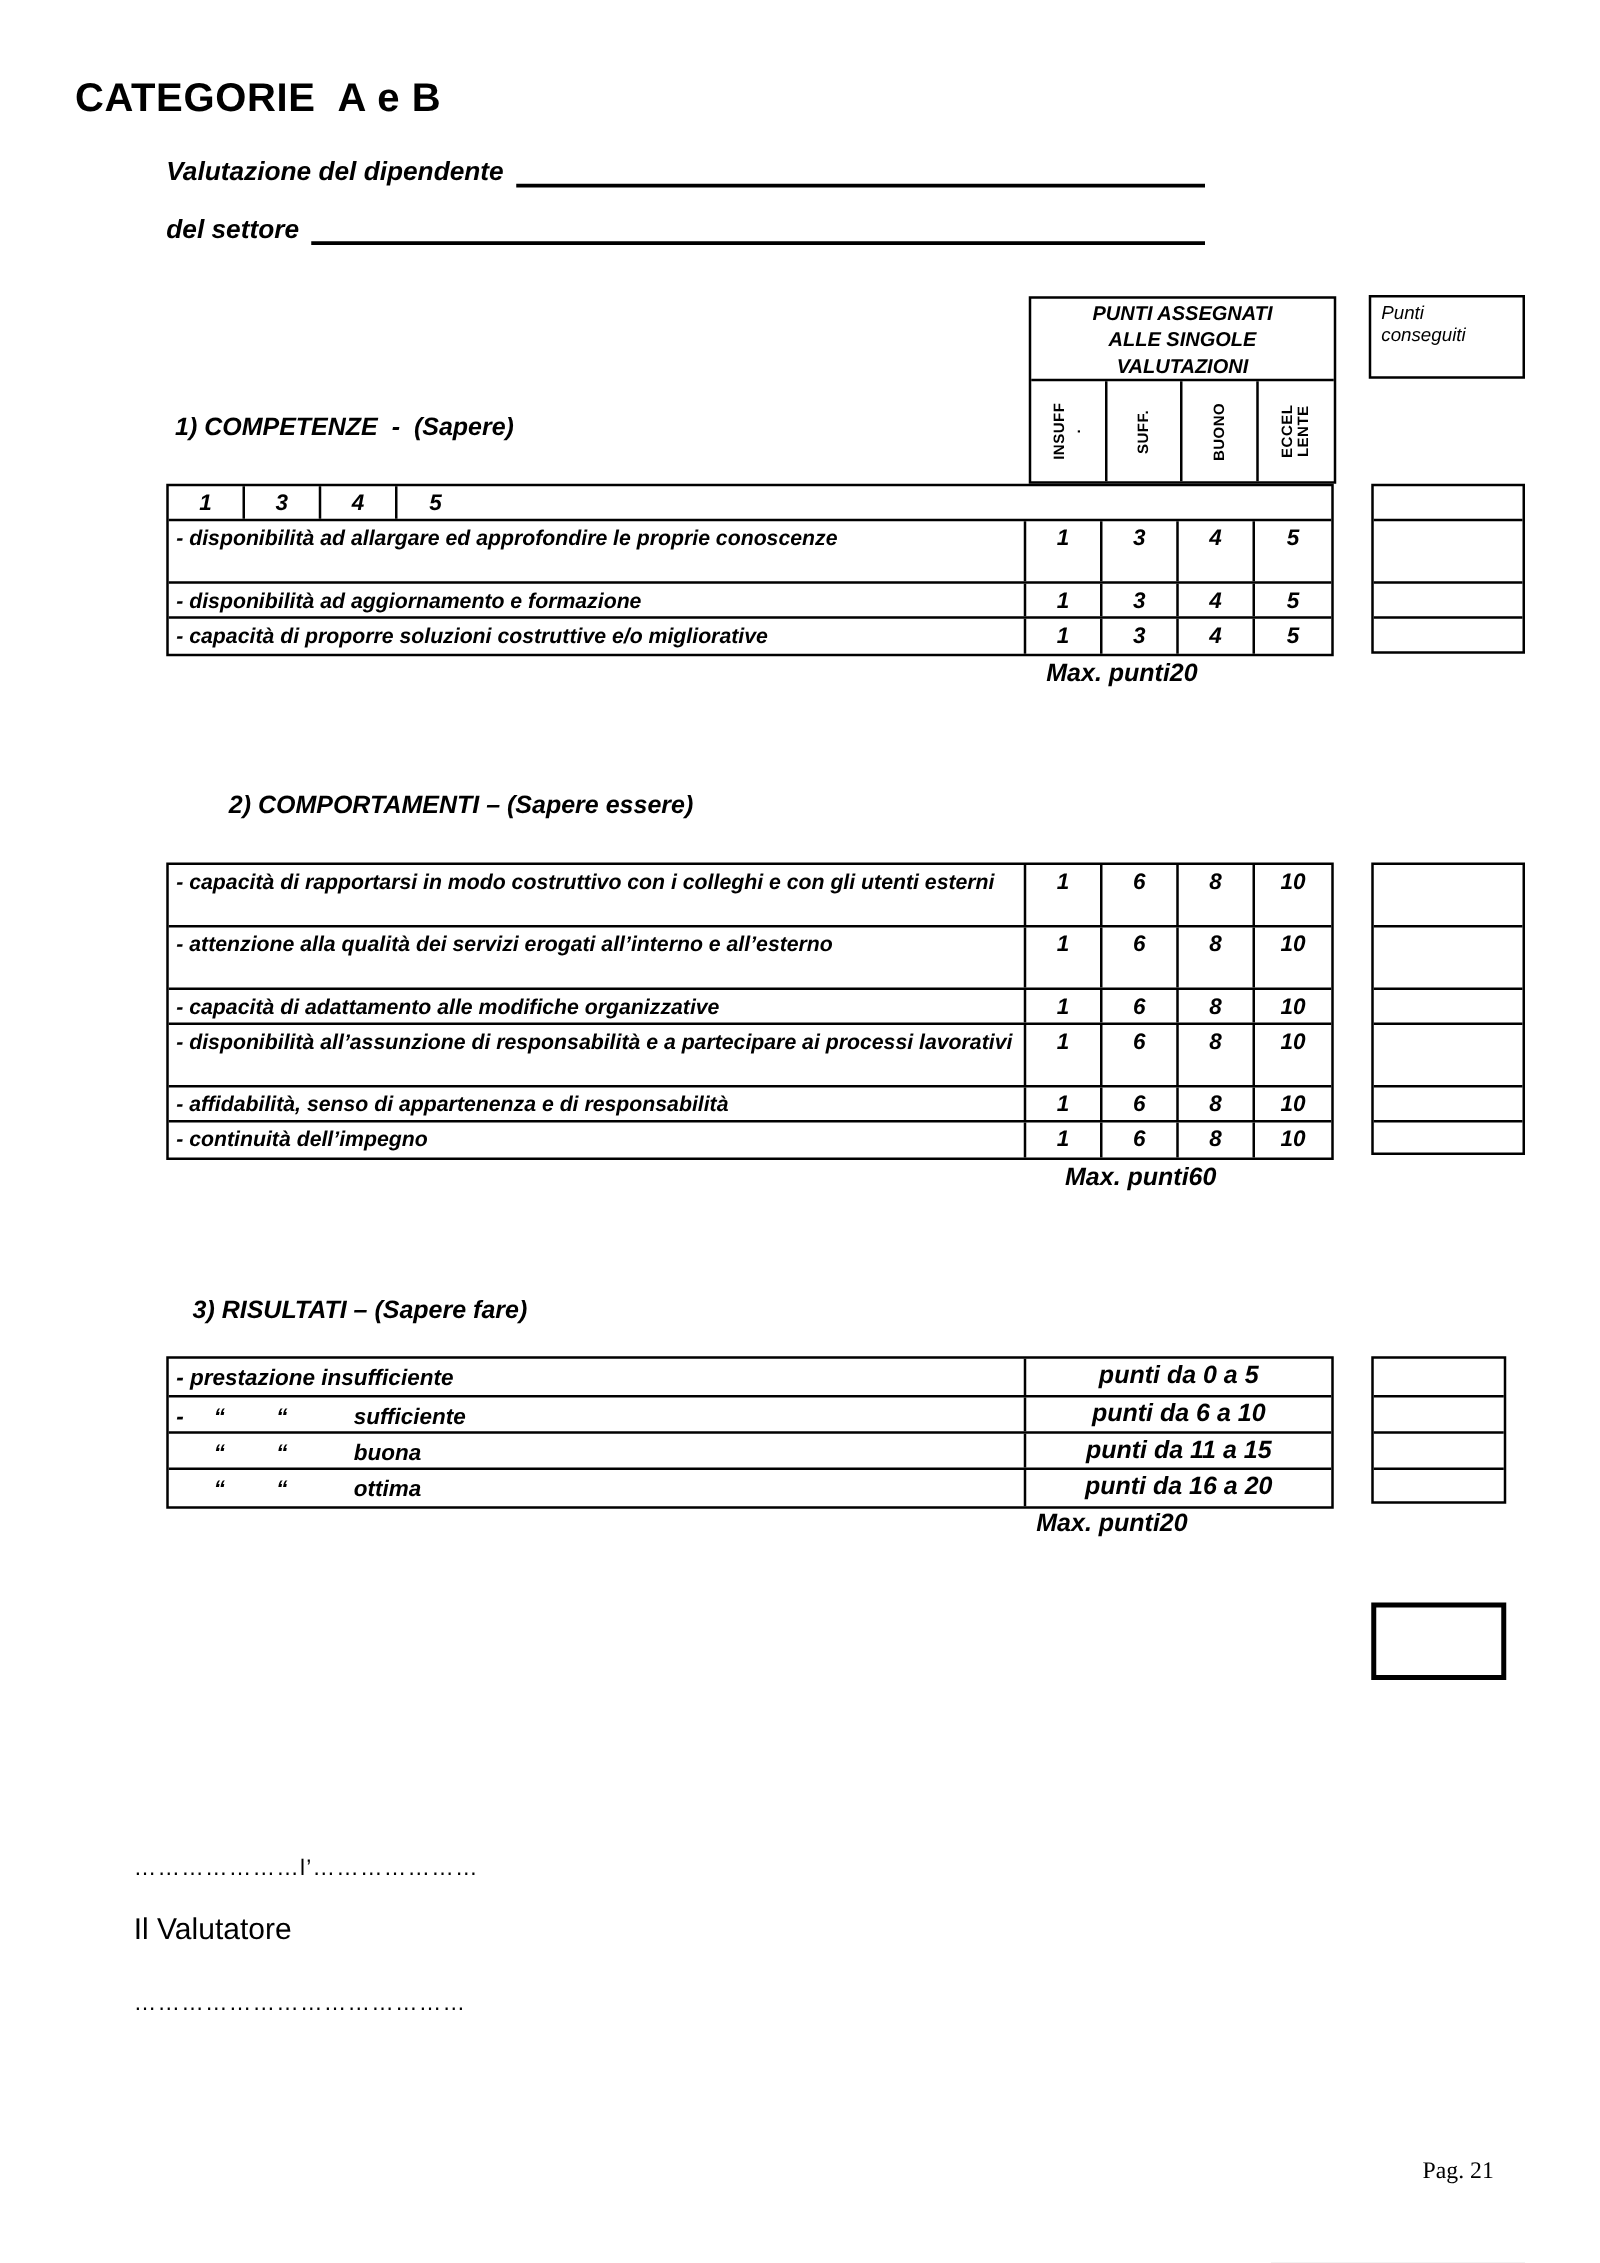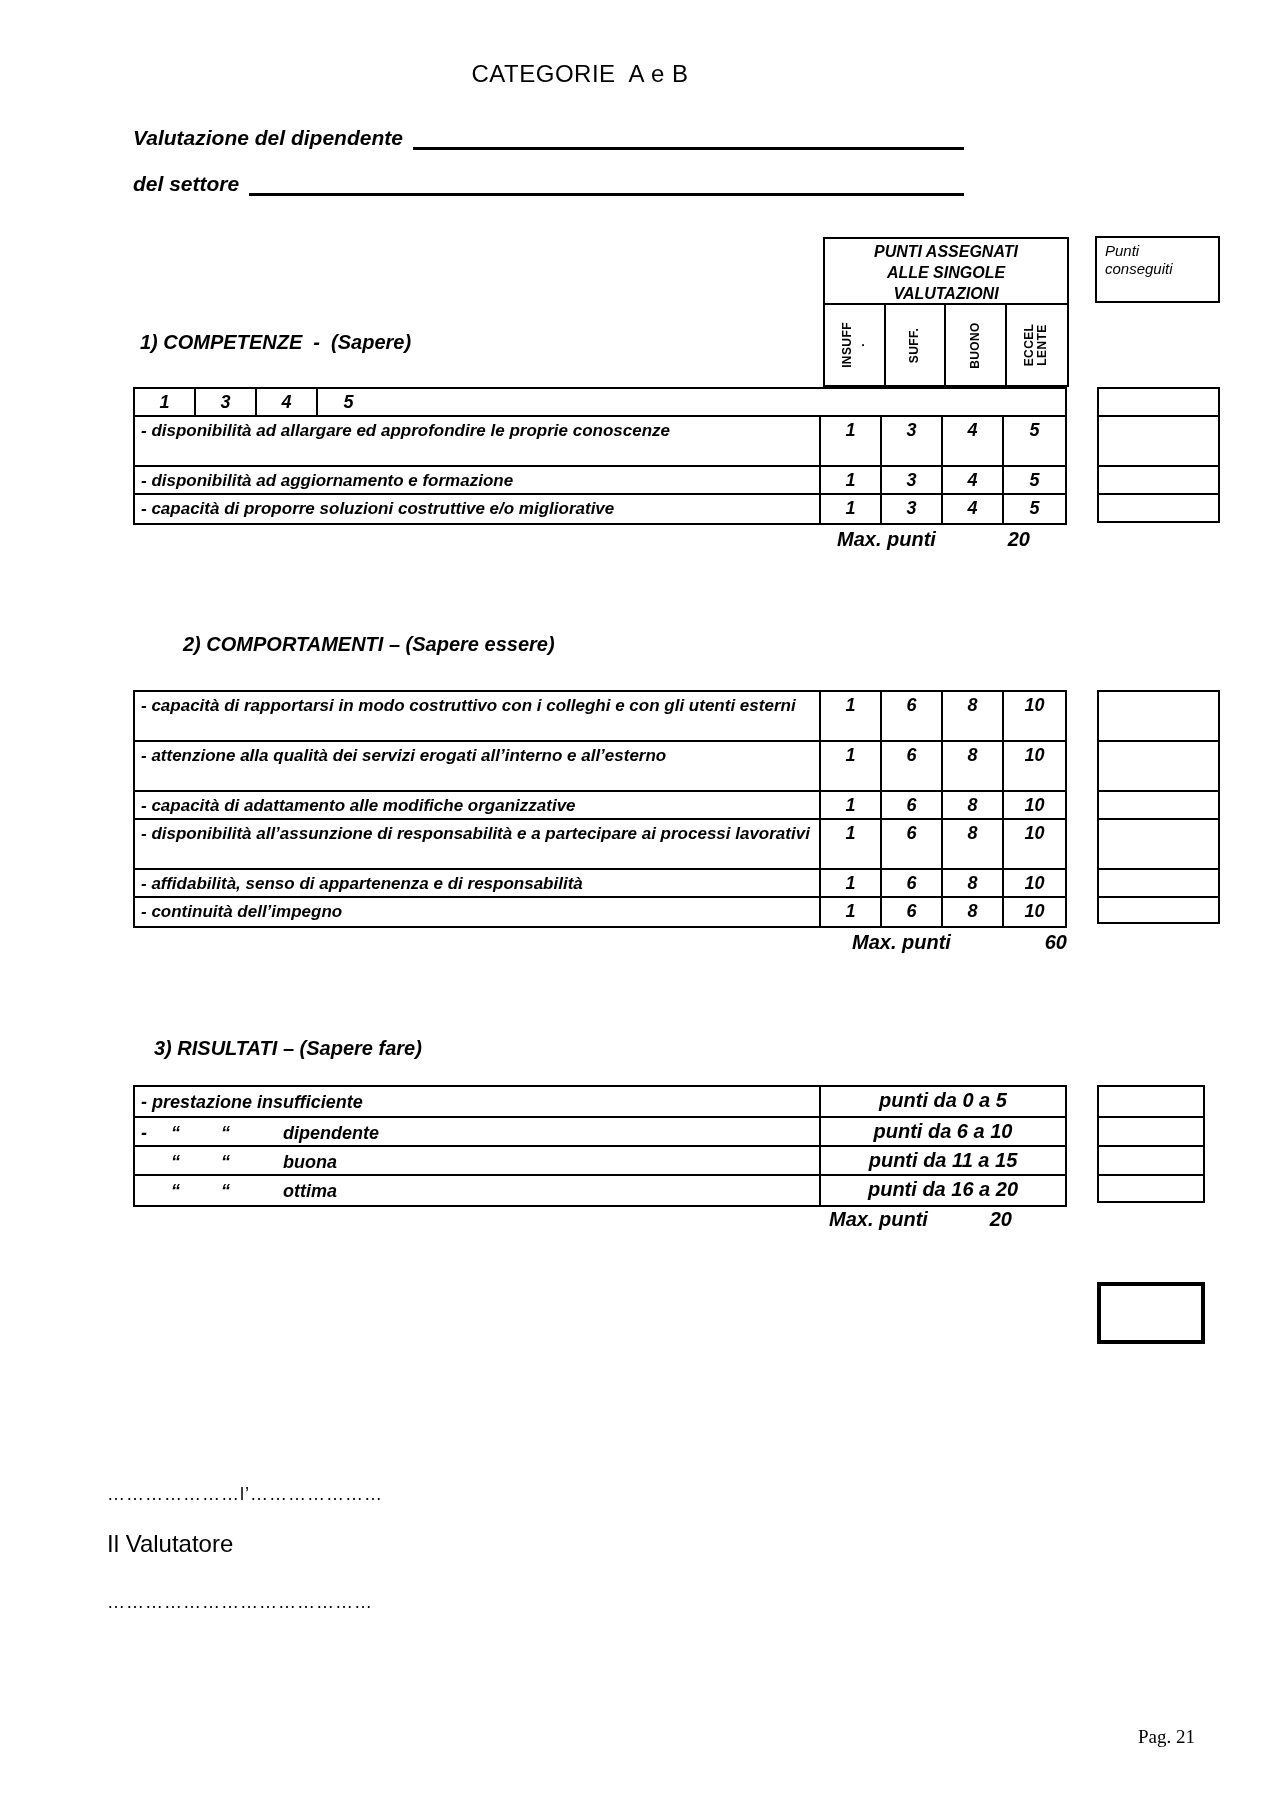--- a/index.html
+++ b/index.html
@@ -6,22 +6,22 @@
   html,body { background:#e8e8e8; }
   .page {
     position:relative; width:1280px; height:1810px; margin:0 auto;
     background:#ffffff; color:#000;
     font-family:"Liberation Sans", sans-serif;
   }
   .abs { position:absolute; }
   .pre { white-space:pre; }
 
   
-  .doc-title { top:60px; left:60px; width:1040px; text-align:center;
-    font-size:24px; font-weight:normal; letter-spacing:0.5px; }
+  .doc-title { top:60px; left:60px; width:1040px; text-align:left;
+    font-size:32px; font-weight:bold; letter-spacing:0.5px; }
 
   
   .fieldline { left:133px; width:831px; display:flex; align-items:flex-end; }
   .fieldline .lbl { font-size:21px; font-weight:bold; font-style:italic;
     white-space:nowrap; padding-right:10px; }
   .fieldline .blank { flex:1; border-bottom:3px solid #000; height:30px; }
 
   
   .rating-header { left:823px; top:237px; width:246px; border:2px solid #000; }
   .ph-text { height:66px; border-bottom:2px solid #000; text-align:center;
@@ -49,21 +49,21 @@
     font-size:18px; font-weight:bold; font-style:italic; line-height:26px; }
   .val:last-child { border-right:none; }
 
   
   .ptscol { left:1097px; width:123px; border:2px solid #000; }
   .ptscol-narrow { left:1097px; width:108px; border:2px solid #000; }
   .pbox { border-bottom:2px solid #000; }
   .pbox:last-child { border-bottom:none; }
 
   
-  .maxrow { left:823px; width:244px; display:flex; justify-content:space-between;
+  .maxrow { left:823px; width:244px; display:flex; 
     font-size:20px; font-weight:bold; font-style:italic; }
 
   
   .range { width:244px; text-align:center; font-size:20px; font-weight:bold;
     font-style:italic; line-height:27px; }
   .desc3 { flex:1; border-right:2px solid #000; padding:2px 8px 0 6px;
     font-size:18px; font-weight:bold; font-style:italic; line-height:26px;
     display:flex; }
   .dash { display:inline-block; width:30px; }
   .q { display:inline-block; width:112px; word-spacing:36px; }
@@ -232,21 +232,21 @@
     <div class="trow" style="height:31px;">
       <div class="desc3">
         <span>- prestazione insufficiente</span>
       </div>
       <div class="range">punti da 0 a 5</div>
     </div>
     <div class="trow" style="height:29px;">
       <div class="desc3">
         <span class="dash">-</span>
         <span class="q">“ “</span>
-        <span>dipendente</span>
+        <span>sufficiente</span>
       </div>
       <div class="range">punti da 6 a 10</div>
     </div>
     <div class="trow" style="height:29px;">
       <div class="desc3">
         <span class="dash"></span>
         <span class="q">“ “</span>
         <span>buona</span>
       </div>
       <div class="range">punti da 11 a 15</div>

